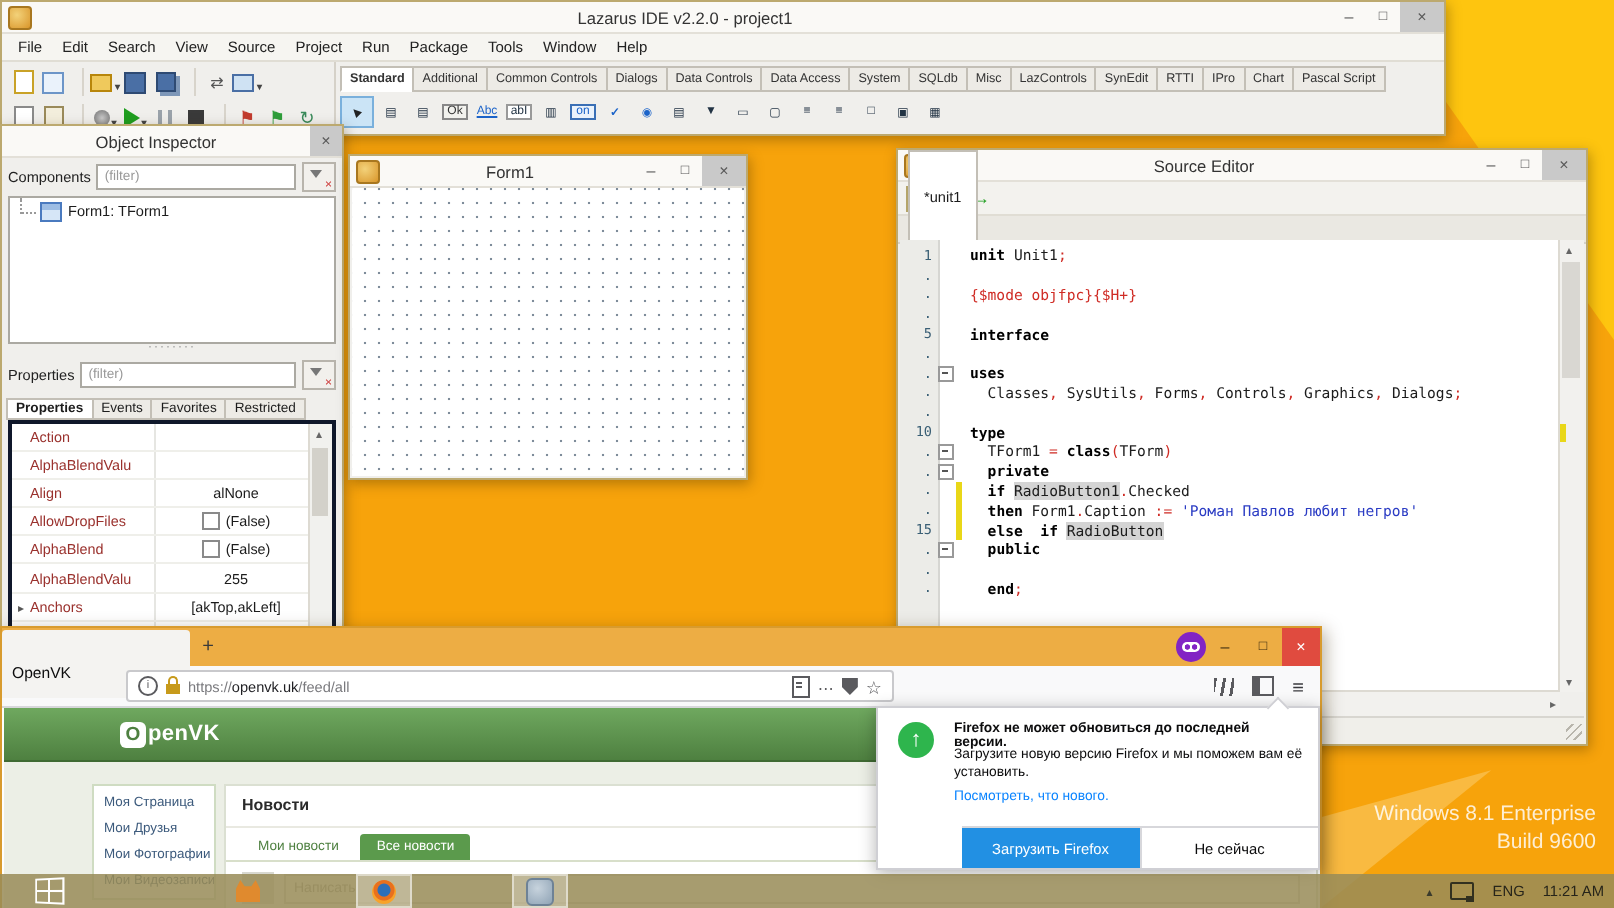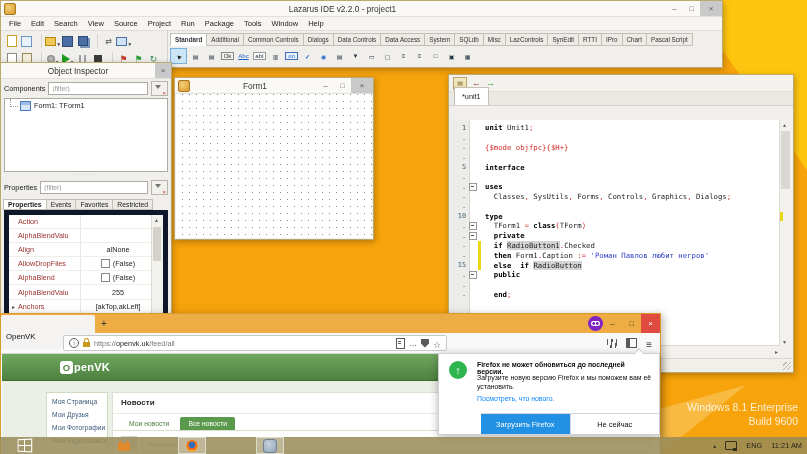--- a/index.html
+++ b/index.html
@@ -78,21 +78,21 @@
     border-right:3px solid transparent;border-top:4px solid #777;}
   .funnelbtn::after{content:"×";position:absolute;right:1px;bottom:-1px;color:#C33;font-size:6px;}
   .oi-tree{margin:0 3px;height:72px;background:#fff;border:1px solid #ABA9A2;overflow:hidden;}
   .tree-item{display:flex;align-items:center;height:13px;font-size:7.3px;}
   .tree-line{width:7px;height:7px;border-left:1px dotted #999;border-bottom:1px dotted #999;margin:0 2px 5px 5px;}
   .tree-wicon{width:9px;height:8px;border:1px solid #4A7ABF;background:linear-gradient(#9DBDE4 0 3px,#D6E6F7 3px);margin-right:3px;}
   .splitter{height:6px;text-align:center;color:#999;font-size:6px;line-height:5px;letter-spacing:1px;}
   .oi-tabs{display:flex;padding-left:2px;height:13px;align-items:flex-end;}
   .oi-tab{font-size:6.8px;padding:1px 4px;border:1px solid #C3BFB6;background:#EDEBE6;margin-right:-1px;white-space:nowrap;}
   .oi-tab.active{background:#fff;font-weight:bold;}
-  .oi-gridwrap{position:relative;margin:0 3px;background:#fff;border:5px solid #0f172a;height:105px;overflow:hidden;}
+  .oi-gridwrap{position:relative;margin:0 3px;background:#fff;border:2px solid #0f172a;height:105px;overflow:hidden;}
   .oi-grid{margin-right:11px;}
   .oi-row{display:flex;height:13.1px;align-items:center;border-bottom:1px solid #EFEFEA;font-size:7.2px;}
   .oi-expcol{width:9px;text-align:center;flex:none;}
   .oi-exp::before{content:"▸";font-size:6px;color:#555;}
   .oi-name{width:62px;color:#9A312D;border-right:1px solid #E6E6E2;align-self:stretch;display:flex;
     align-items:center;overflow:hidden;white-space:nowrap;flex:none;}
   .oi-val{flex:1;display:flex;align-items:center;gap:3px;padding-left:3px;overflow:hidden;white-space:nowrap;justify-content:center;}
   .oi-check{width:7px;height:7px;border:1px solid #8a8a8a;background:#fff;flex:none;}
   .oi-scroll{position:absolute;right:0;top:0;bottom:0;width:11px;background:#F1F1EE;border-left:1px solid #DDDAD2;}
   .oi-scroll::before{content:"▴";position:absolute;top:1px;left:3px;font-size:6px;color:#666;}
@@ -104,21 +104,21 @@
     background-size:7px 7px;background-position:3px 4px;}
   
   .se{left:448px;top:74px;width:344px;height:297px;}
   .se-tools{height:16px;display:flex;align-items:center;padding-left:4px;gap:5px;border-bottom:1px solid #E0DDD4;background:#F3F2EE;}
   .se-ti{font-size:9px;line-height:9px;}
   .se-ti.first{width:12px;height:11px;border:1px solid #B5A56A;background:linear-gradient(#F7EBC8,#E8D9A8);
     font-size:6px;display:flex;align-items:center;justify-content:center;color:#7a6a2a;}
   .se-ti.red{color:#A33327;font-weight:bold;}
   .se-ti.green{color:#1F9E1F;font-weight:bold;}
   .se-tabrow{height:13px;display:flex;align-items:flex-end;padding-left:5px;background:#EAE8E2;border-bottom:1px solid #D5D1C8;}
-  .se-tab{font-size:7.3px;background:#fff;border:1px solid #C3BFB6;border-bottom:none;padding:4px 7px;}
+  .se-tab{font-size:7.3px;background:#fff;border:1px solid #C3BFB6;border-bottom:none;padding:18px 7px;}
   .code{position:absolute;left:1px;right:13px;top:45px;bottom:26px;background:#fff;overflow:hidden;
     font-family:"DejaVu Sans Mono",monospace;font-size:7.3px;}
   .gutterbg{position:absolute;left:0;top:0;bottom:0;width:19px;background:#ECECE8;border-right:1px solid #D6D6D2;}
   .lines{position:relative;padding-top:3px;}
   .sline{display:flex;height:9.8px;align-items:center;}
   .lnum{width:16px;flex:none;text-align:right;padding-right:3px;color:#3A5F75;font-size:6.8px;}
   .foldcol{width:9px;flex:none;display:flex;align-items:center;}
   .foldbox{width:6px;height:6px;border:1px solid #999;background:#fff;position:relative;}
   .foldbox::before{content:"";position:absolute;left:1px;top:2px;width:3px;height:1px;background:#555;}
   .markcol{width:3px;flex:none;align-self:stretch;}
@@ -525,20 +525,29 @@
       <span class="wc">
         <span class="wc-min"></span>
         <span class="wc-max"></span>
         <span class="wc-close"></span>
       </span>
     </div>
     <div class="fd-client"></div>
   </div>
 
   <div class="win se">
+    <div class="tbar">
+      <span class="lzicon"></span>
+      <span class="ttext">Source Editor</span>
+      <span class="wc">
+        <span class="wc-min"></span>
+        <span class="wc-max"></span>
+        <span class="wc-close"></span>
+      </span>
+    </div>
     <div class="se-tools">
 
     <span class="se-ti first">▤</span>
         <span class="se-ti red">←</span>
         <span class="se-ti green">→</span>
       </div>
     <div class="se-tabrow">
       <span class="se-tab">*unit1</span>
     </div>
     <div class="code">

